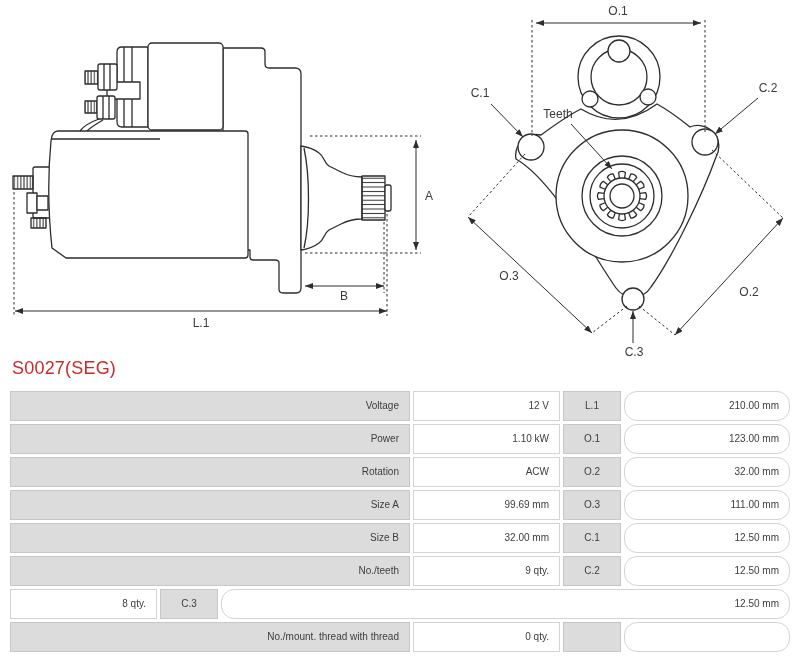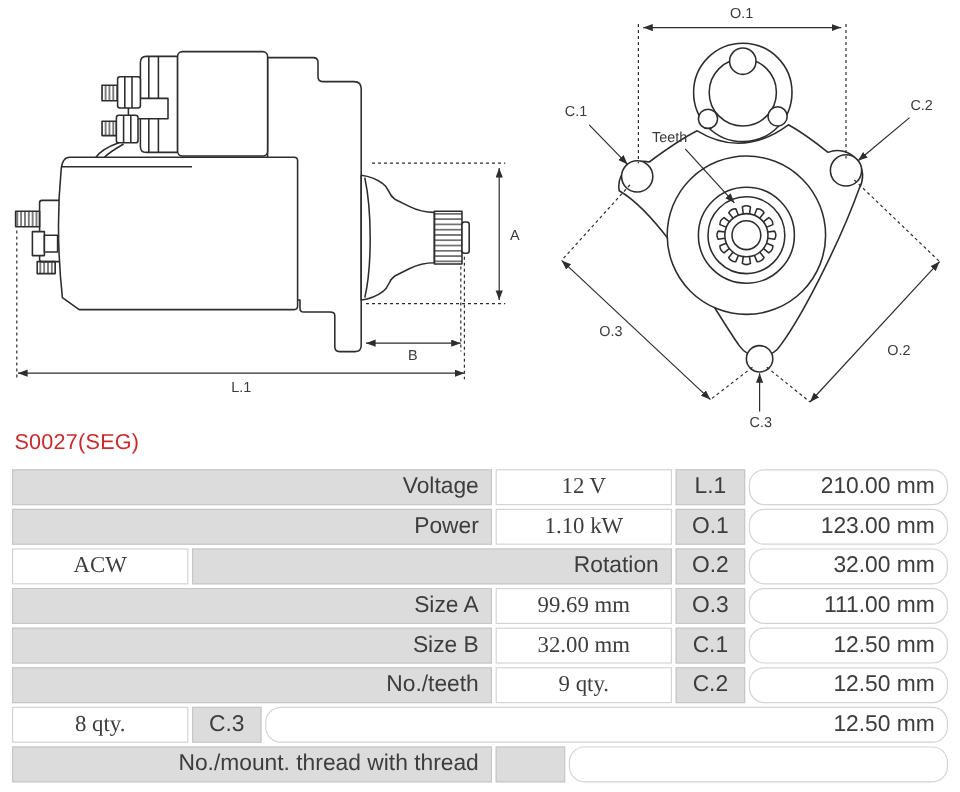--- a/index.html
+++ b/index.html
@@ -4,23 +4,23 @@
 <style>
   html,body{margin:0;padding:0;background:#fff;}
   body{width:800px;height:660px;position:relative;font-family:"Liberation Sans",sans-serif;overflow:hidden;}
   .stage{position:absolute;inset:0;}
   svg{position:absolute;display:block;}
   #side-view{left:0;top:0;}
   #front-view{left:440px;top:0;}
   .part-title{position:absolute;left:12px;top:358px;font-size:18px;color:#cb2a2a;letter-spacing:.2px;}
   .spec-table{position:absolute;left:10px;top:391px;width:780px;}
   .trow{display:flex;gap:3px;margin-bottom:3px;height:30px;}
-  .cell{box-sizing:border-box;border:1px solid #d4d4d4;line-height:28px;font-size:19px;color:#3d3d3d;padding:0 10px;white-space:nowrap;overflow:hidden;}
+  .cell{box-sizing:border-box;border:1px solid #d4d4d4;line-height:28px;font-size:10px;color:#3d3d3d;padding:0 10px;white-space:nowrap;overflow:hidden;}
   .lbl{width:400px;background:#dcdcdc;border-color:#c7c7c7;text-align:right;}
-  .val{width:147px;background:#fff;text-align:center;font-family:Liberation Serif, serif;}
+  .val{width:147px;background:#fff;text-align:right;}
   .dim{width:58px;background:#dcdcdc;border-color:#c7c7c7;text-align:center;padding:0 4px;}
   .dimval{flex:1;background:#fff;text-align:right;border-radius:13px;}
   text{font-family:"Liberation Sans",sans-serif;font-size:12px;fill:#3a3a3a;}
 </style>
 </head>
 <body>
 
 <div class="stage">
 
   <svg id="side-view" width="440" height="360" viewBox="0 0 440 360">
@@ -153,22 +153,22 @@
       <div class="cell dim">L.1</div>
       <div class="cell dimval">210.00 mm</div>
     </div>
     <div class="trow">
       <div class="cell lbl">Power</div>
       <div class="cell val">1.10 kW</div>
       <div class="cell dim">O.1</div>
       <div class="cell dimval">123.00 mm</div>
     </div>
     <div class="trow">
+      <div class="cell lbl">Rotation</div>
       <div class="cell val">ACW</div>
-      <div class="cell lbl">Rotation</div>
       <div class="cell dim">O.2</div>
       <div class="cell dimval">32.00 mm</div>
     </div>
     <div class="trow">
       <div class="cell lbl">Size A</div>
       <div class="cell val">99.69 mm</div>
       <div class="cell dim">O.3</div>
       <div class="cell dimval">111.00 mm</div>
     </div>
     <div class="trow">
@@ -183,18 +183,19 @@
       <div class="cell dim">C.2</div>
       <div class="cell dimval">12.50 mm</div>
     </div>
     <div class="trow">
       <div class="cell val">8 qty.</div>
       <div class="cell dim">C.3</div>
       <div class="cell dimval">12.50 mm</div>
     </div>
     <div class="trow">
       <div class="cell lbl">No./mount. thread with thread</div>
+      <div class="cell val">0 qty.</div>
       <div class="cell dim"></div>
       <div class="cell dimval"></div>
     </div>
   </div>
 
 </div>
 
 </body></html>

